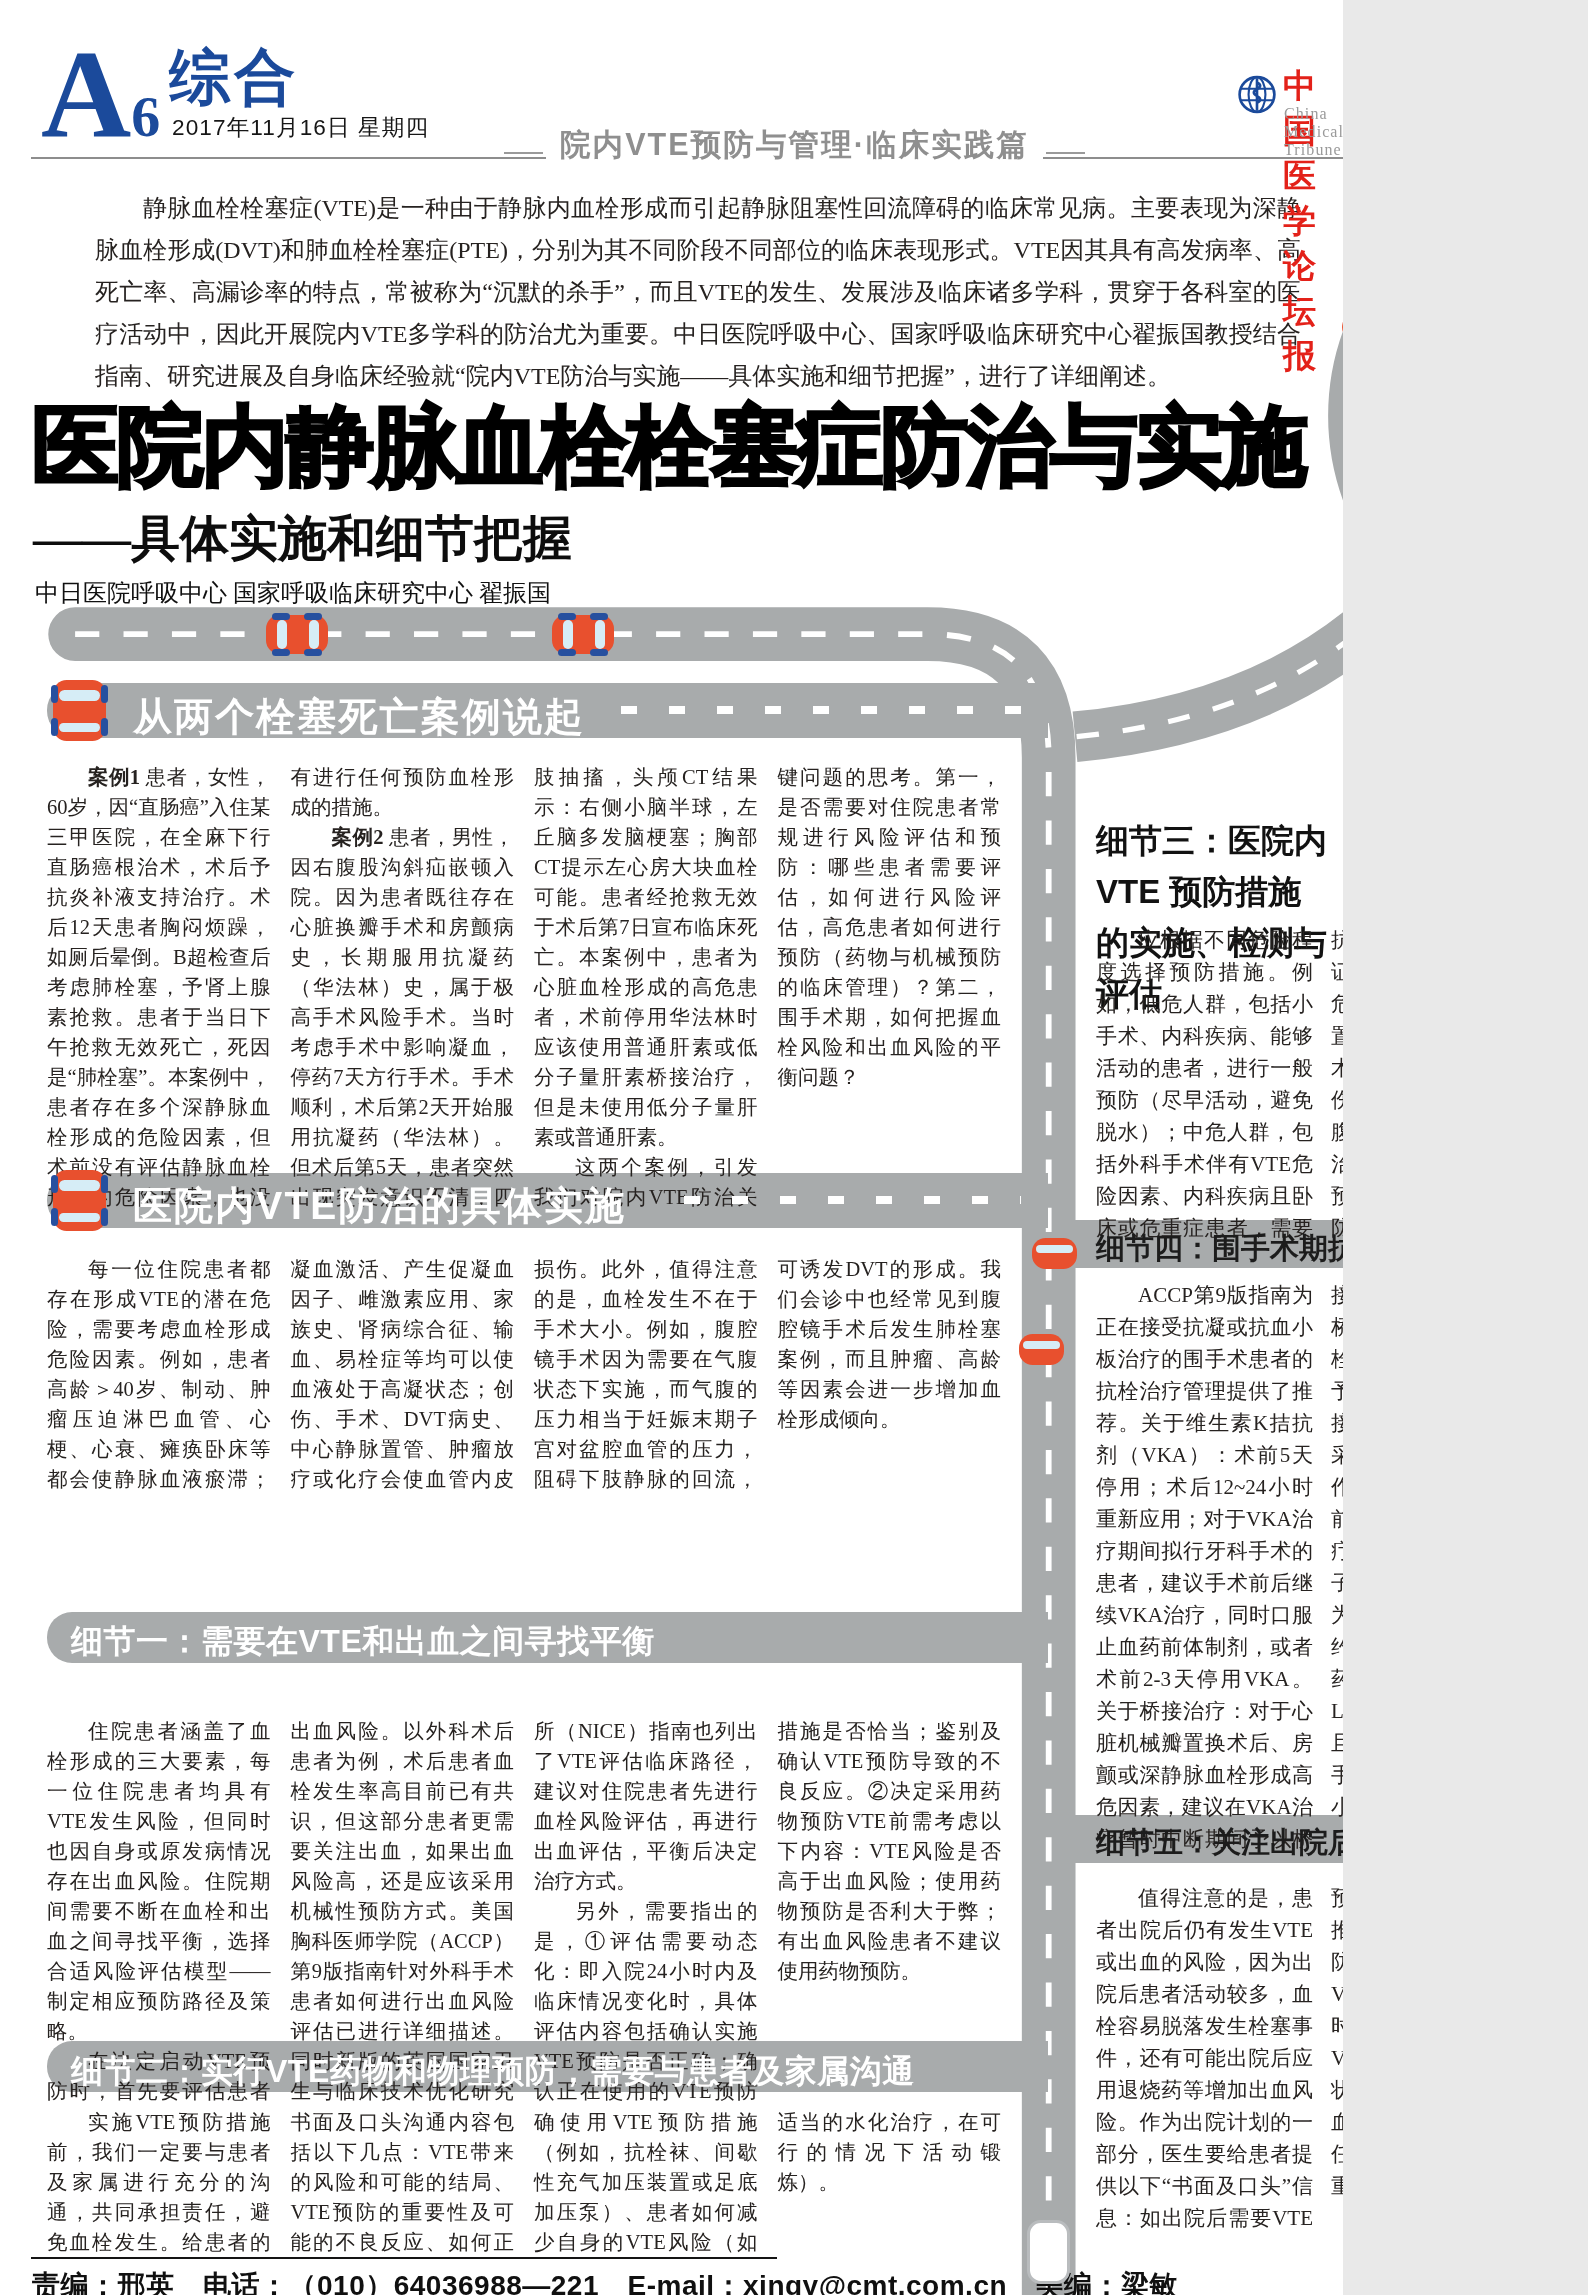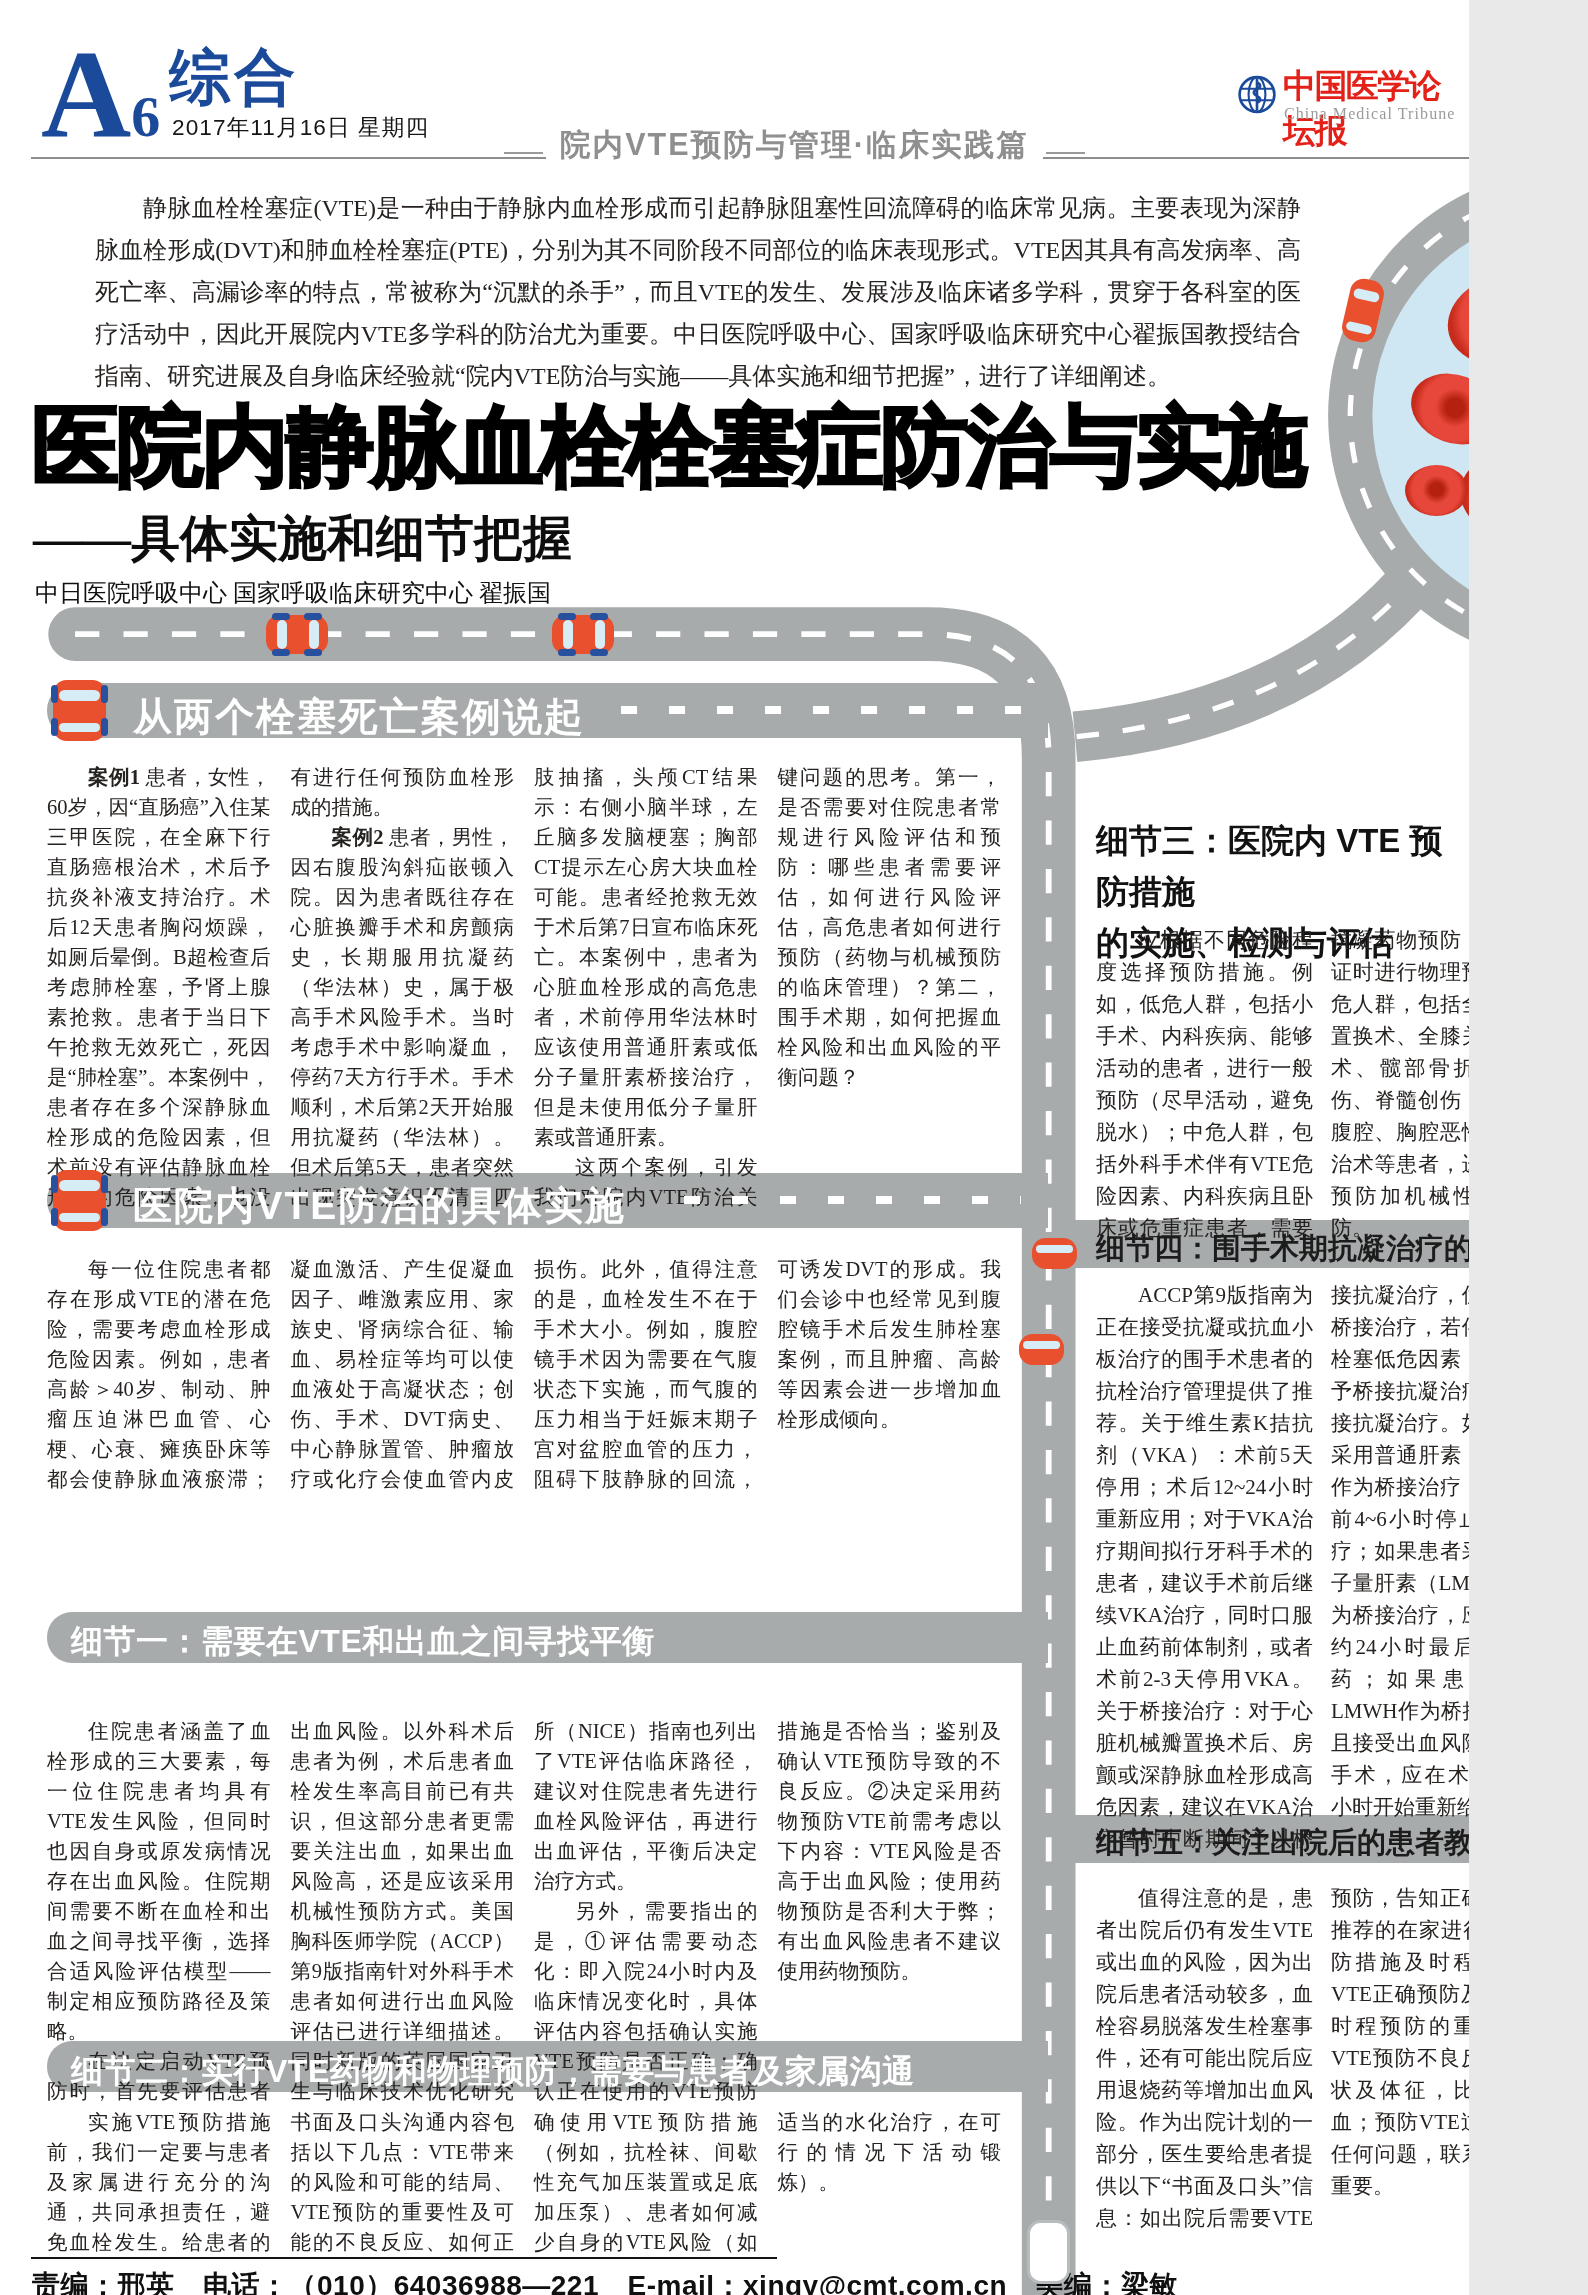--- a/index.html
+++ b/index.html
@@ -1,16 +1,16 @@
 <!DOCTYPE html>
 <html style="font-size:8.4px"><head>
 <meta charset="utf-8">
 <style>
   html,body{margin:0;padding:0;background:#e9e9e9;}
-  .page{position:relative;width:1469px;height:2295px;background:#ffffff;overflow:hidden;
+  .page{position:relative;width:1343px;height:2295px;background:#ffffff;overflow:hidden;
         font-family:"Liberation Serif","DejaVu Serif",serif;color:#262220;}
   .abs{position:absolute;}
   
   .edA{left:41px;top:32px;font-family:"Liberation Serif",serif;font-weight:bold;color:#1b4a9b;
        font-size:125px;line-height:1;z-index:5;}
   .edA .num{font-size:58px;}
   .secname{left:169px;top:37px;font-family:"Liberation Sans",sans-serif;font-weight:900;
        color:#1b4a9b;font-size:61px;letter-spacing:4.2px;z-index:5;}
   .dateline{left:172px;top:112px;font-family:"Liberation Sans",sans-serif;font-size:22.6px;
        color:#161616;letter-spacing:1.1px;z-index:5;}

